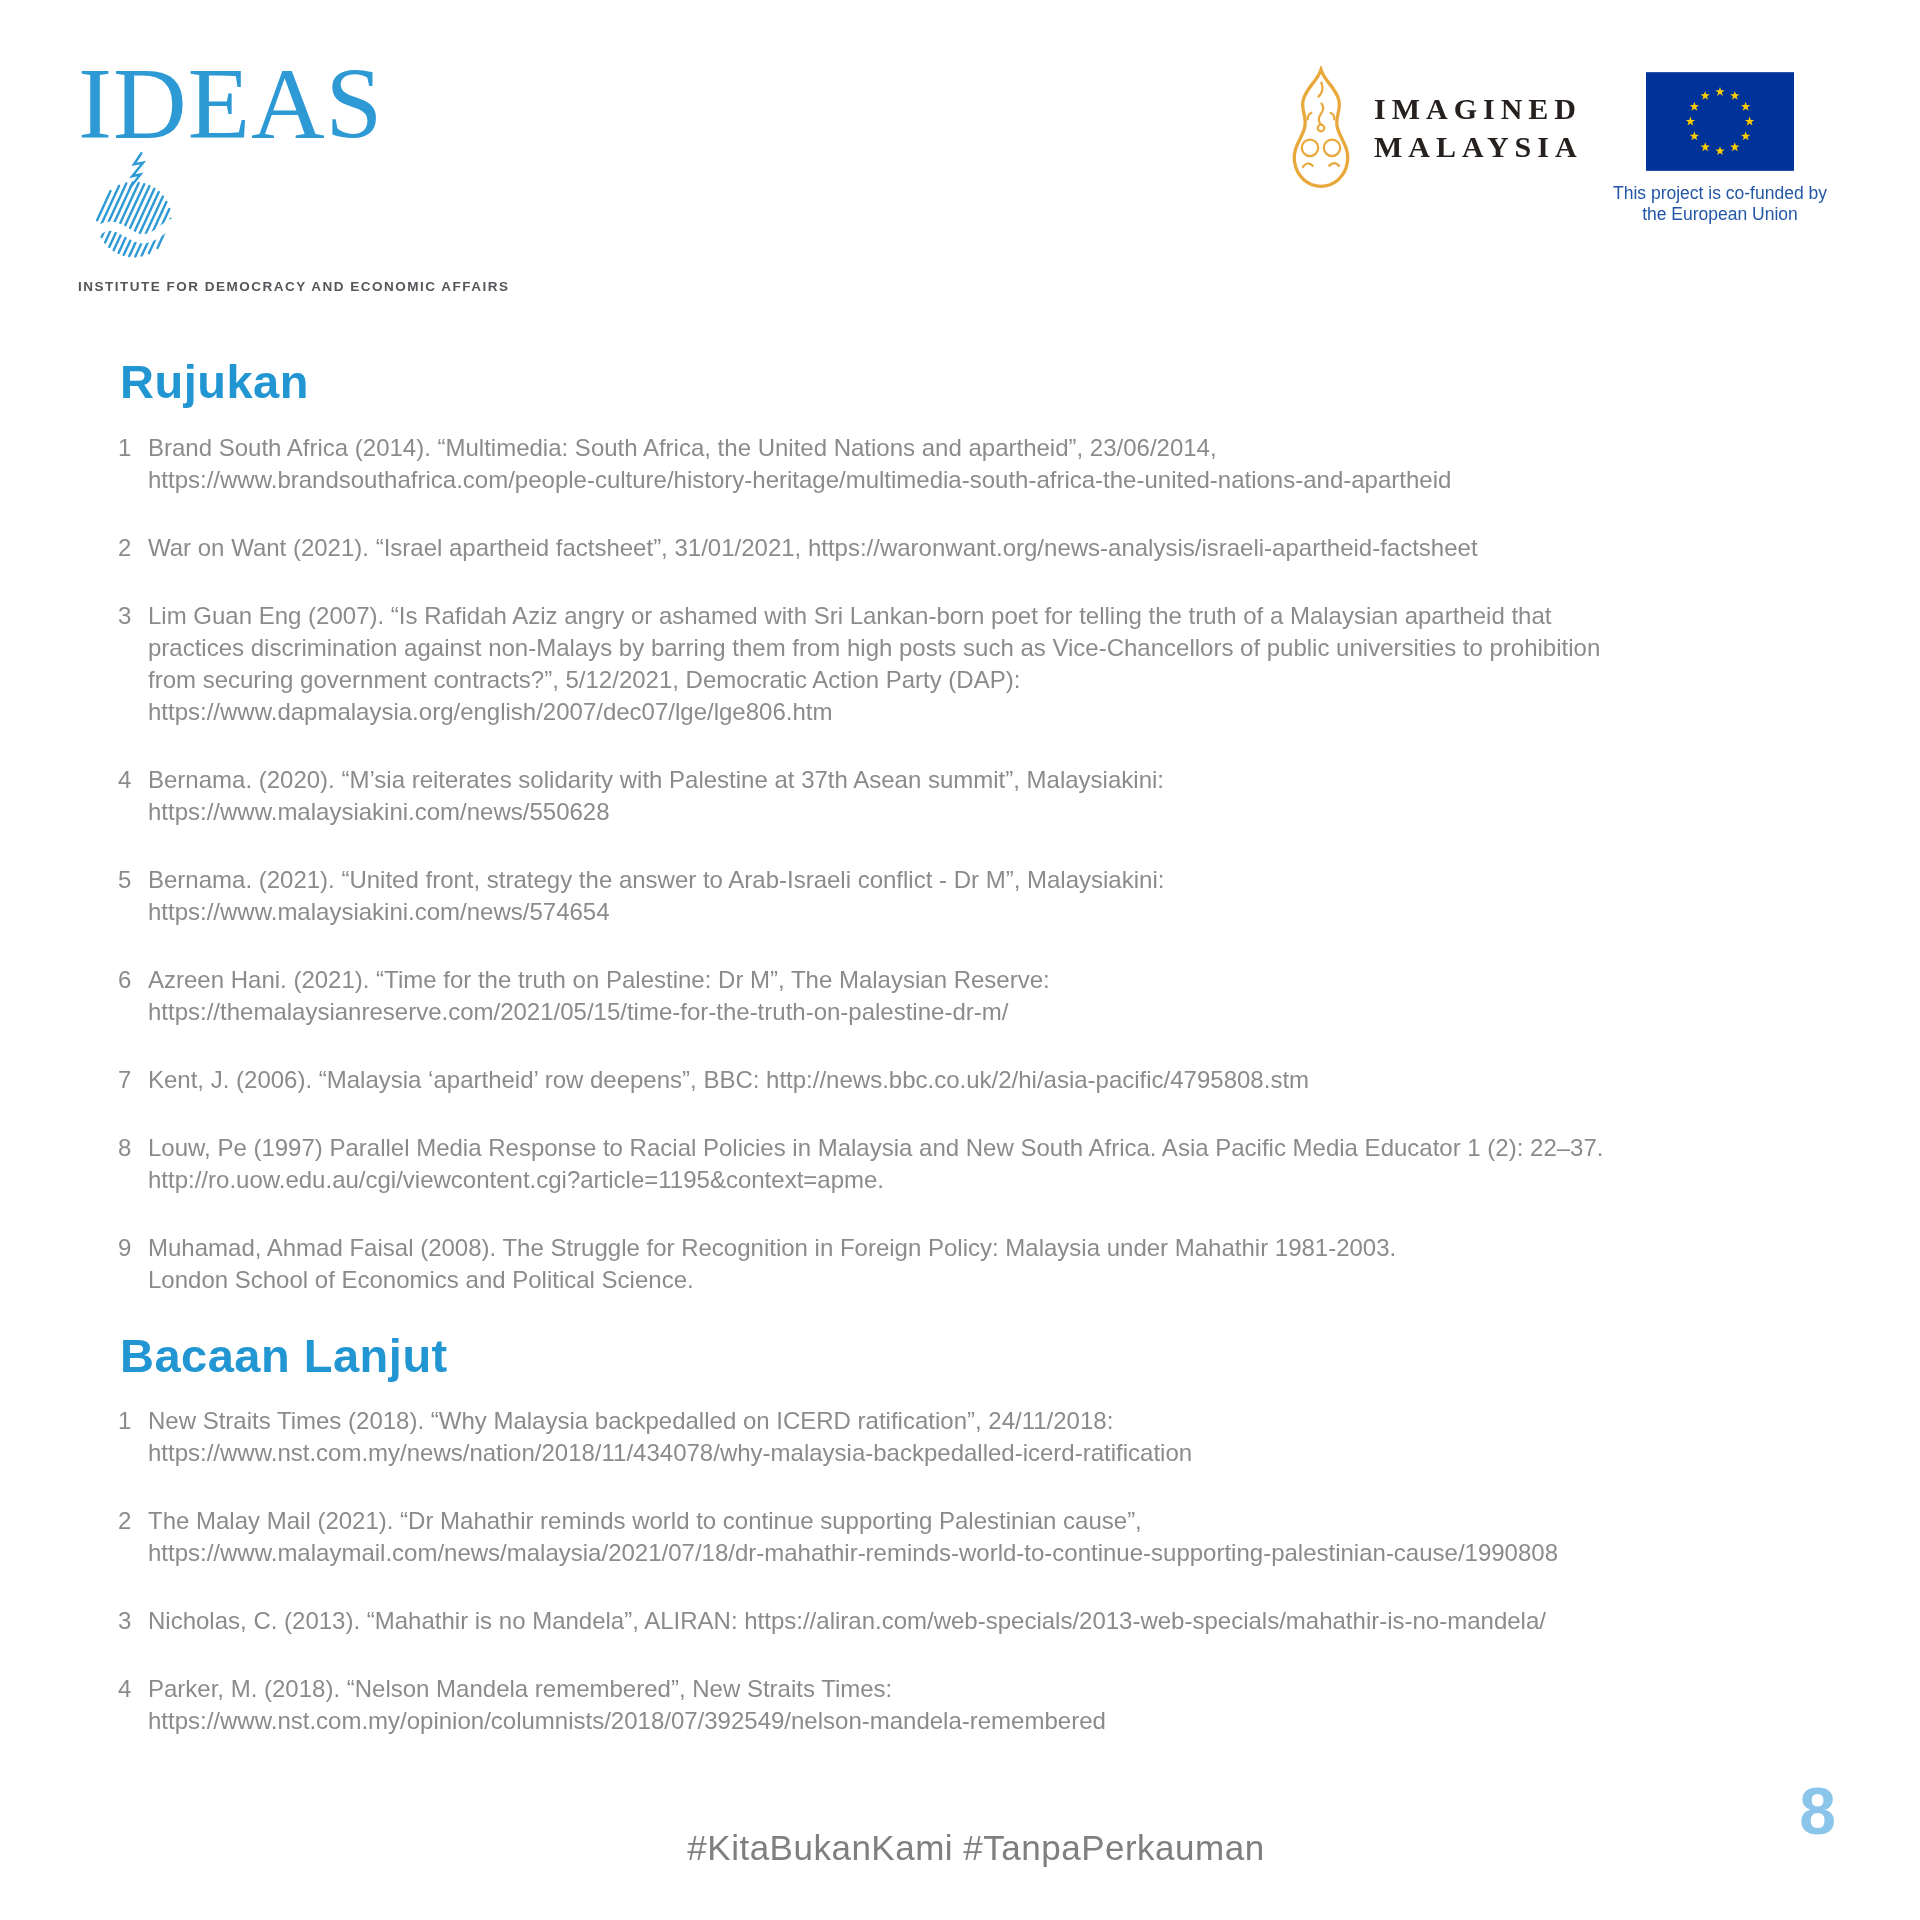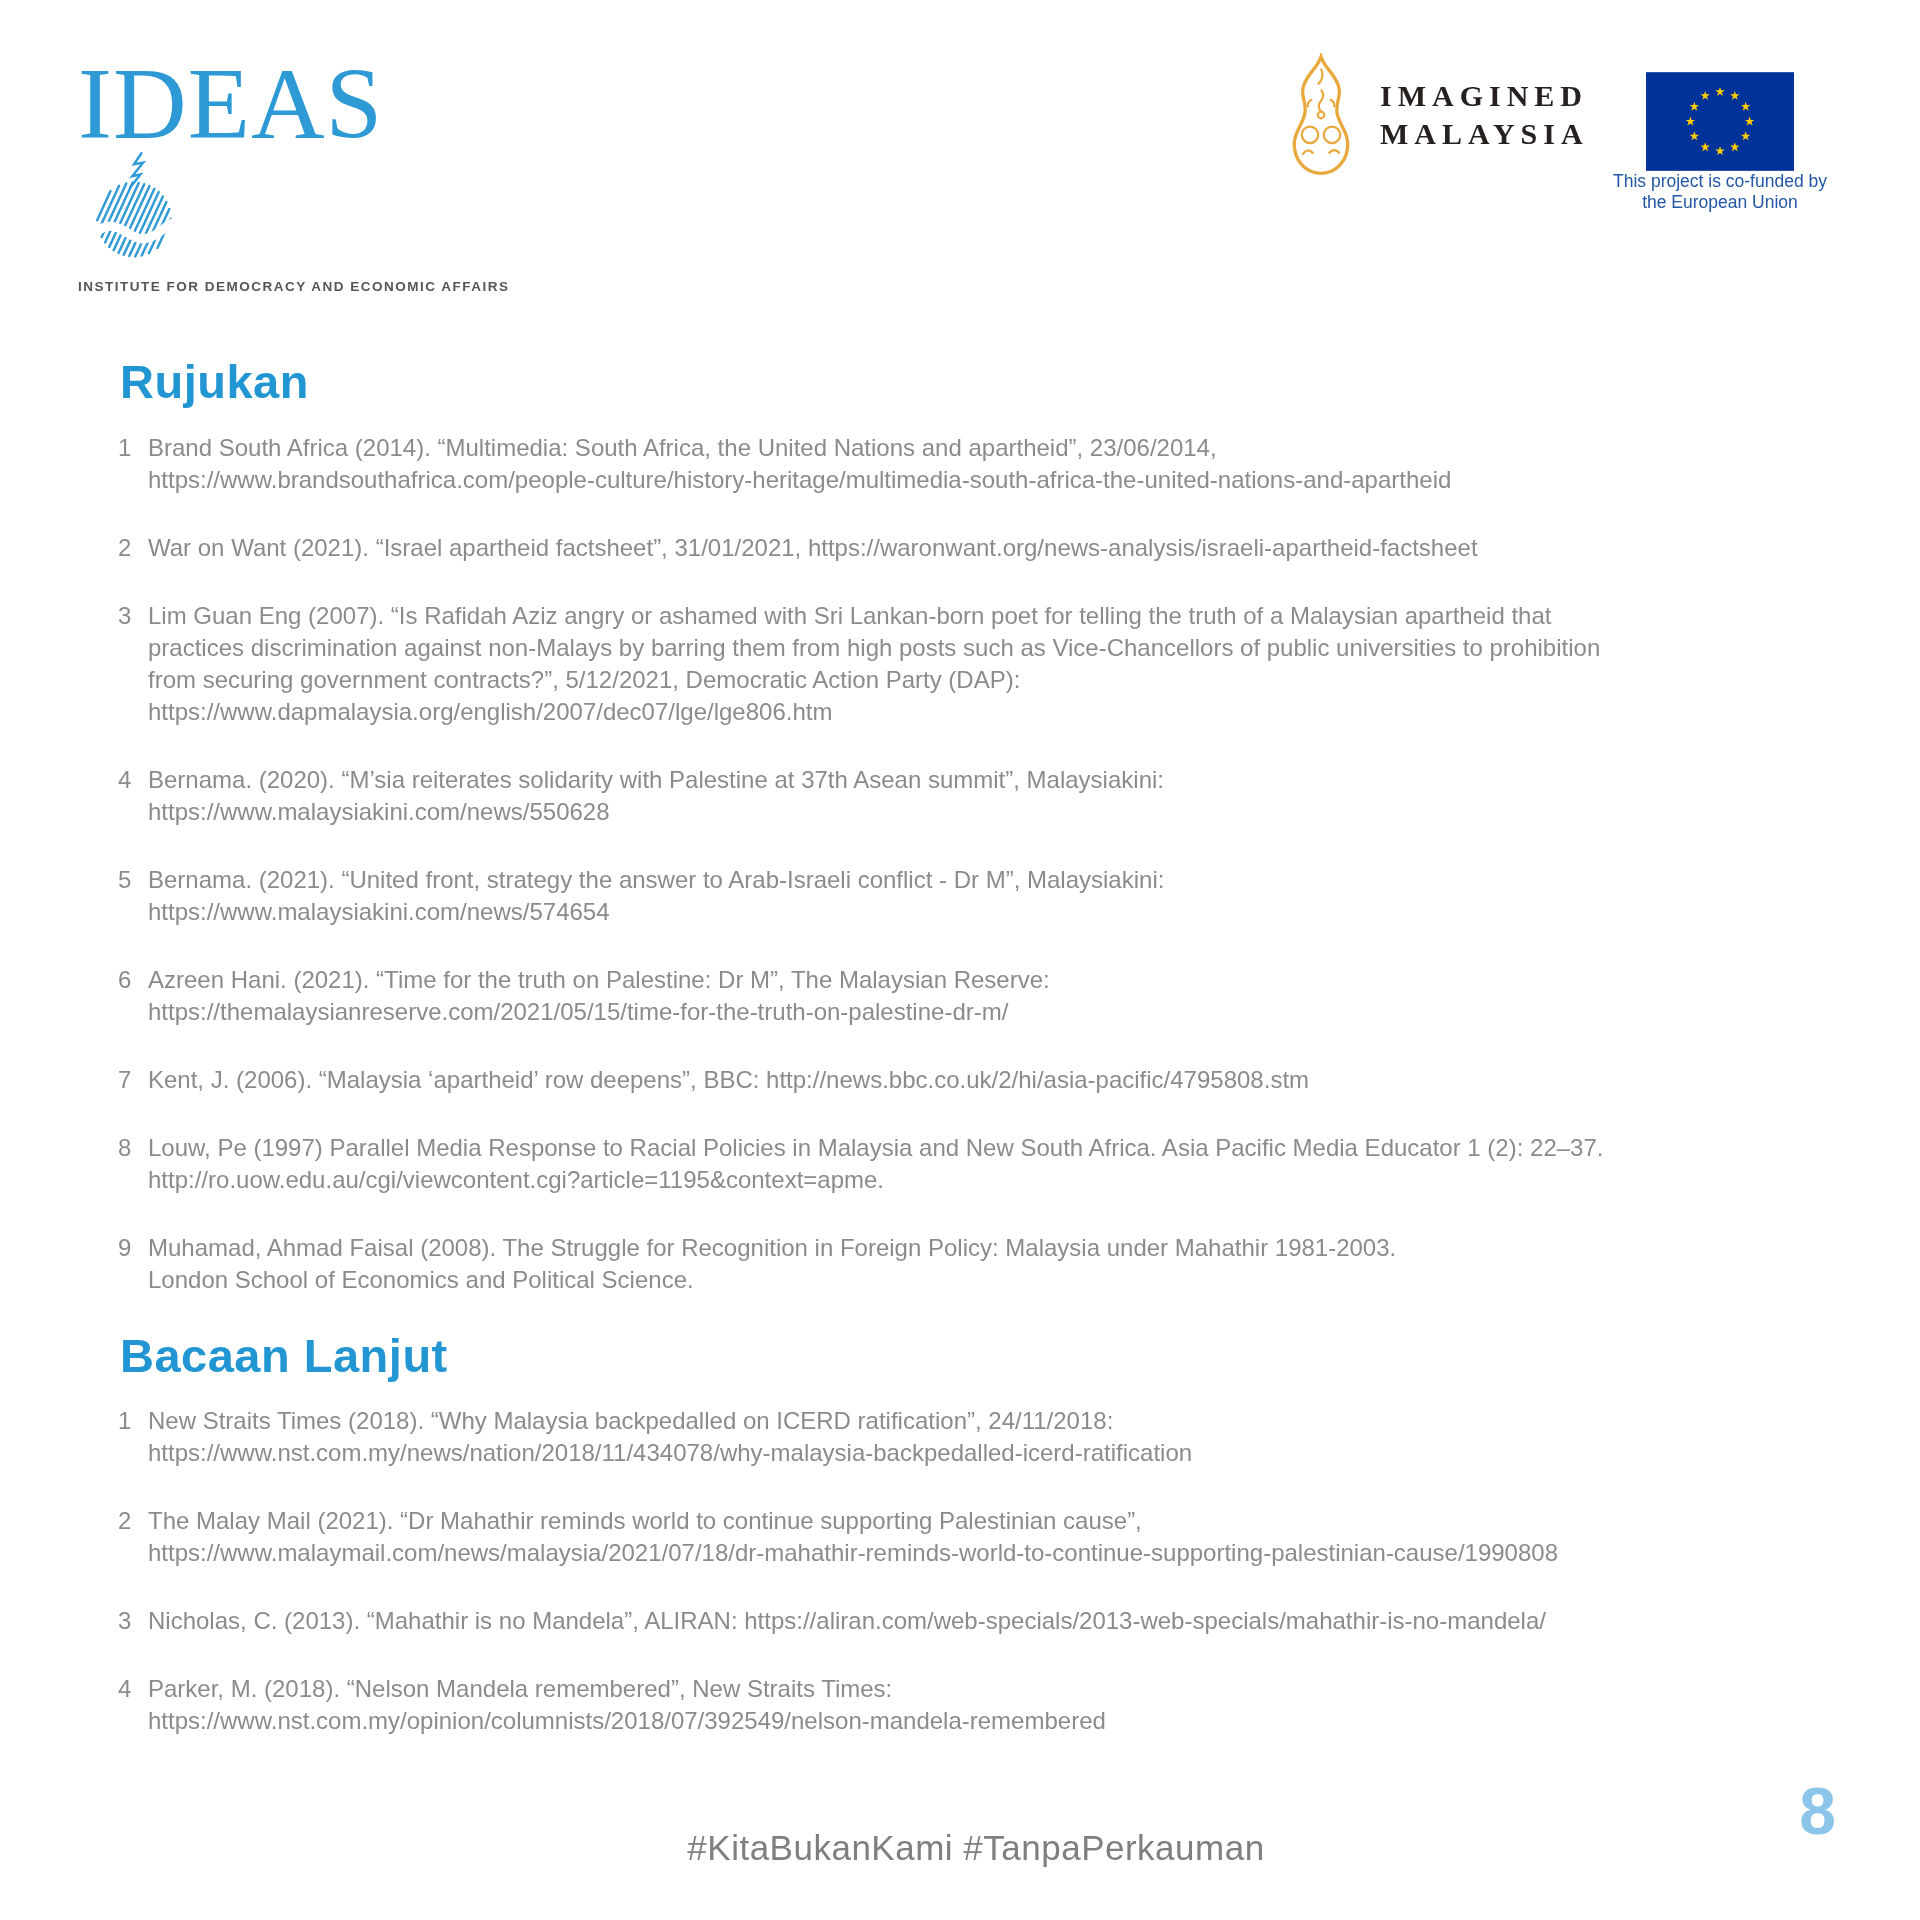--- a/index.html
+++ b/index.html
@@ -27,29 +27,29 @@
   .ideas-word{
     font-family:"Liberation Serif",serif;font-size:102px;line-height:0.95;
     color:var(--ideas-blue);letter-spacing:1px;
   }
   .ideas-sphere{margin-left:10px;margin-top:-4px;}
   .ideas-tagline{
     margin-top:12px;font-size:13.5px;font-weight:bold;letter-spacing:1.5px;
     color:var(--tagline-gray);white-space:nowrap;
   }
 
-  .im-logo{position:absolute;left:1288px;top:53px;display:flex;align-items:center;gap:26px;}
+  .im-logo{position:absolute;left:1288px;top:66px;display:flex;align-items:center;gap:20px;}
   .im-text{
     font-family:"Liberation Serif",serif;font-weight:bold;font-size:30px;
     letter-spacing:6px;color:var(--im-text-dark);line-height:1.27;white-space:nowrap;
   }
 
   .eu-block{position:absolute;left:1600px;top:72px;width:240px;text-align:center;}
   .eu-flag{display:block;margin:0 auto;}
-  .eu-caption{margin-top:0;font-size:17.5px;line-height:1.2;color:var(--eu-caption-blue);}
+  .eu-caption{margin-top:12px;font-size:17.5px;line-height:1.2;color:var(--eu-caption-blue);}
 
   
   main{position:absolute;left:148px;top:356px;right:60px;}
   .section-heading{
     margin:0 0 24px -28px;font-size:47px;font-weight:bold;
     color:var(--heading-blue);line-height:1.1;letter-spacing:0.5px;
   }
   .section-2 .section-heading{margin-top:0;}
   .ref-list{list-style:none;margin:0;padding:0;}
   .ref-item{

